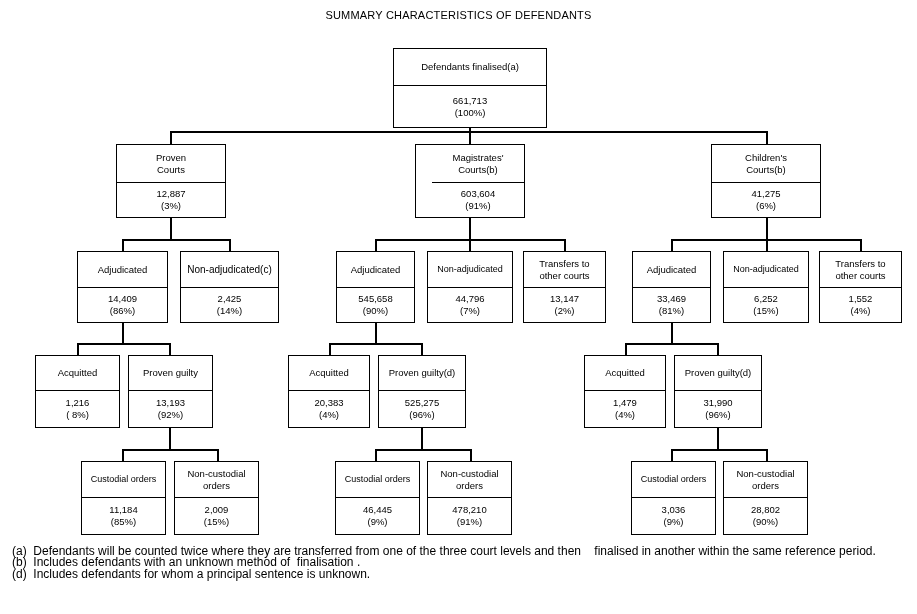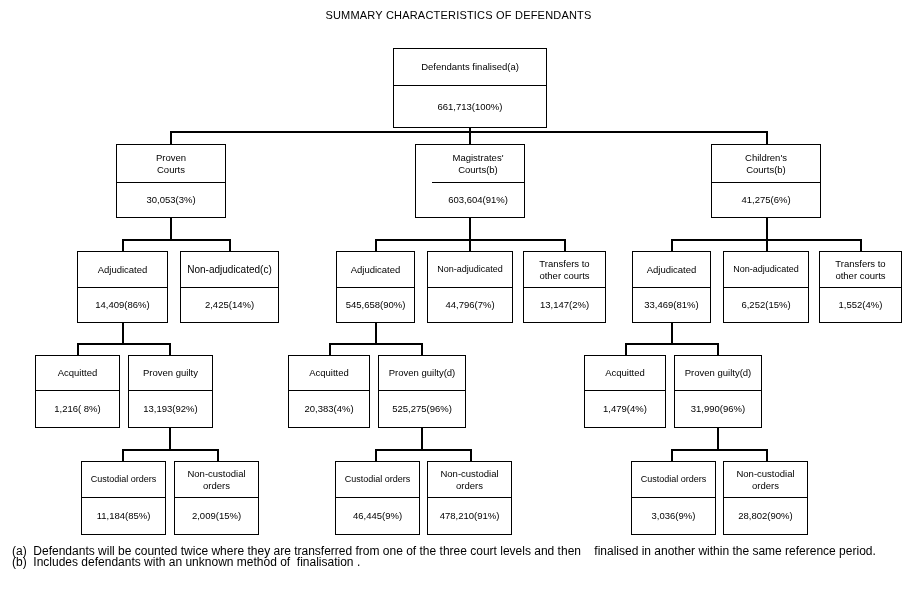--- a/index.html
+++ b/index.html
@@ -41,22 +41,21 @@
     font-size:9.5px;
     line-height:11.5px;
     border-bottom:1.2px solid #000;
     padding:0 3px;
     box-sizing:border-box;
     white-space:pre-line;
   }
   .node .vals{
     flex:1 1 auto;
     display:flex;
-    flex-direction:row;
-    align-items:center;
+    flex-direction:column;
     justify-content:center;
     text-align:center;
     font-size:9.5px;
     line-height:12px;
     padding:0 3px;
     box-sizing:border-box;
   }
   .node .vals .num{display:block;}
   .node .vals .pct{display:block;}
 
@@ -139,21 +138,21 @@
     <div class="vals">
       <span class="num">661,713</span>
       <span class="pct">(100%)</span>
     </div>
   </div>
 
   <div class="node" style="left:116px;top:144px;width:110px;height:74px;">
     <div class="label" style="height:38px;">Proven
 Courts</div>
     <div class="vals">
-      <span class="num">30,053</span>
+      <span class="num">12,887</span>
       <span class="pct">(3%)</span>
     </div>
   </div>
 
   <div class="node" style="left:415px;top:144px;width:110px;height:74px;padding-left:16px;">
     <div class="label" style="height:38px;">Magistrates'
 Courts(b)</div>
     <div class="vals">
       <span class="num">603,604</span>
       <span class="pct">(91%)</span>
@@ -330,15 +329,16 @@
 orders</div>
     <div class="vals">
       <span class="num">28,802</span>
       <span class="pct">(90%)</span>
     </div>
   </div>
 
   <div class="notes">
     <div>(a)  Defendants will be counted twice where they are transferred from one of the three court levels and then    finalised in another within the same reference period.</div>
     <div>(b)  Includes defendants with an unknown method of  finalisation .</div>
+    <div>(d)  Includes defendants for whom a principal sentence is unknown.</div>
   </div>
 
 </div>
 
 </body></html>

